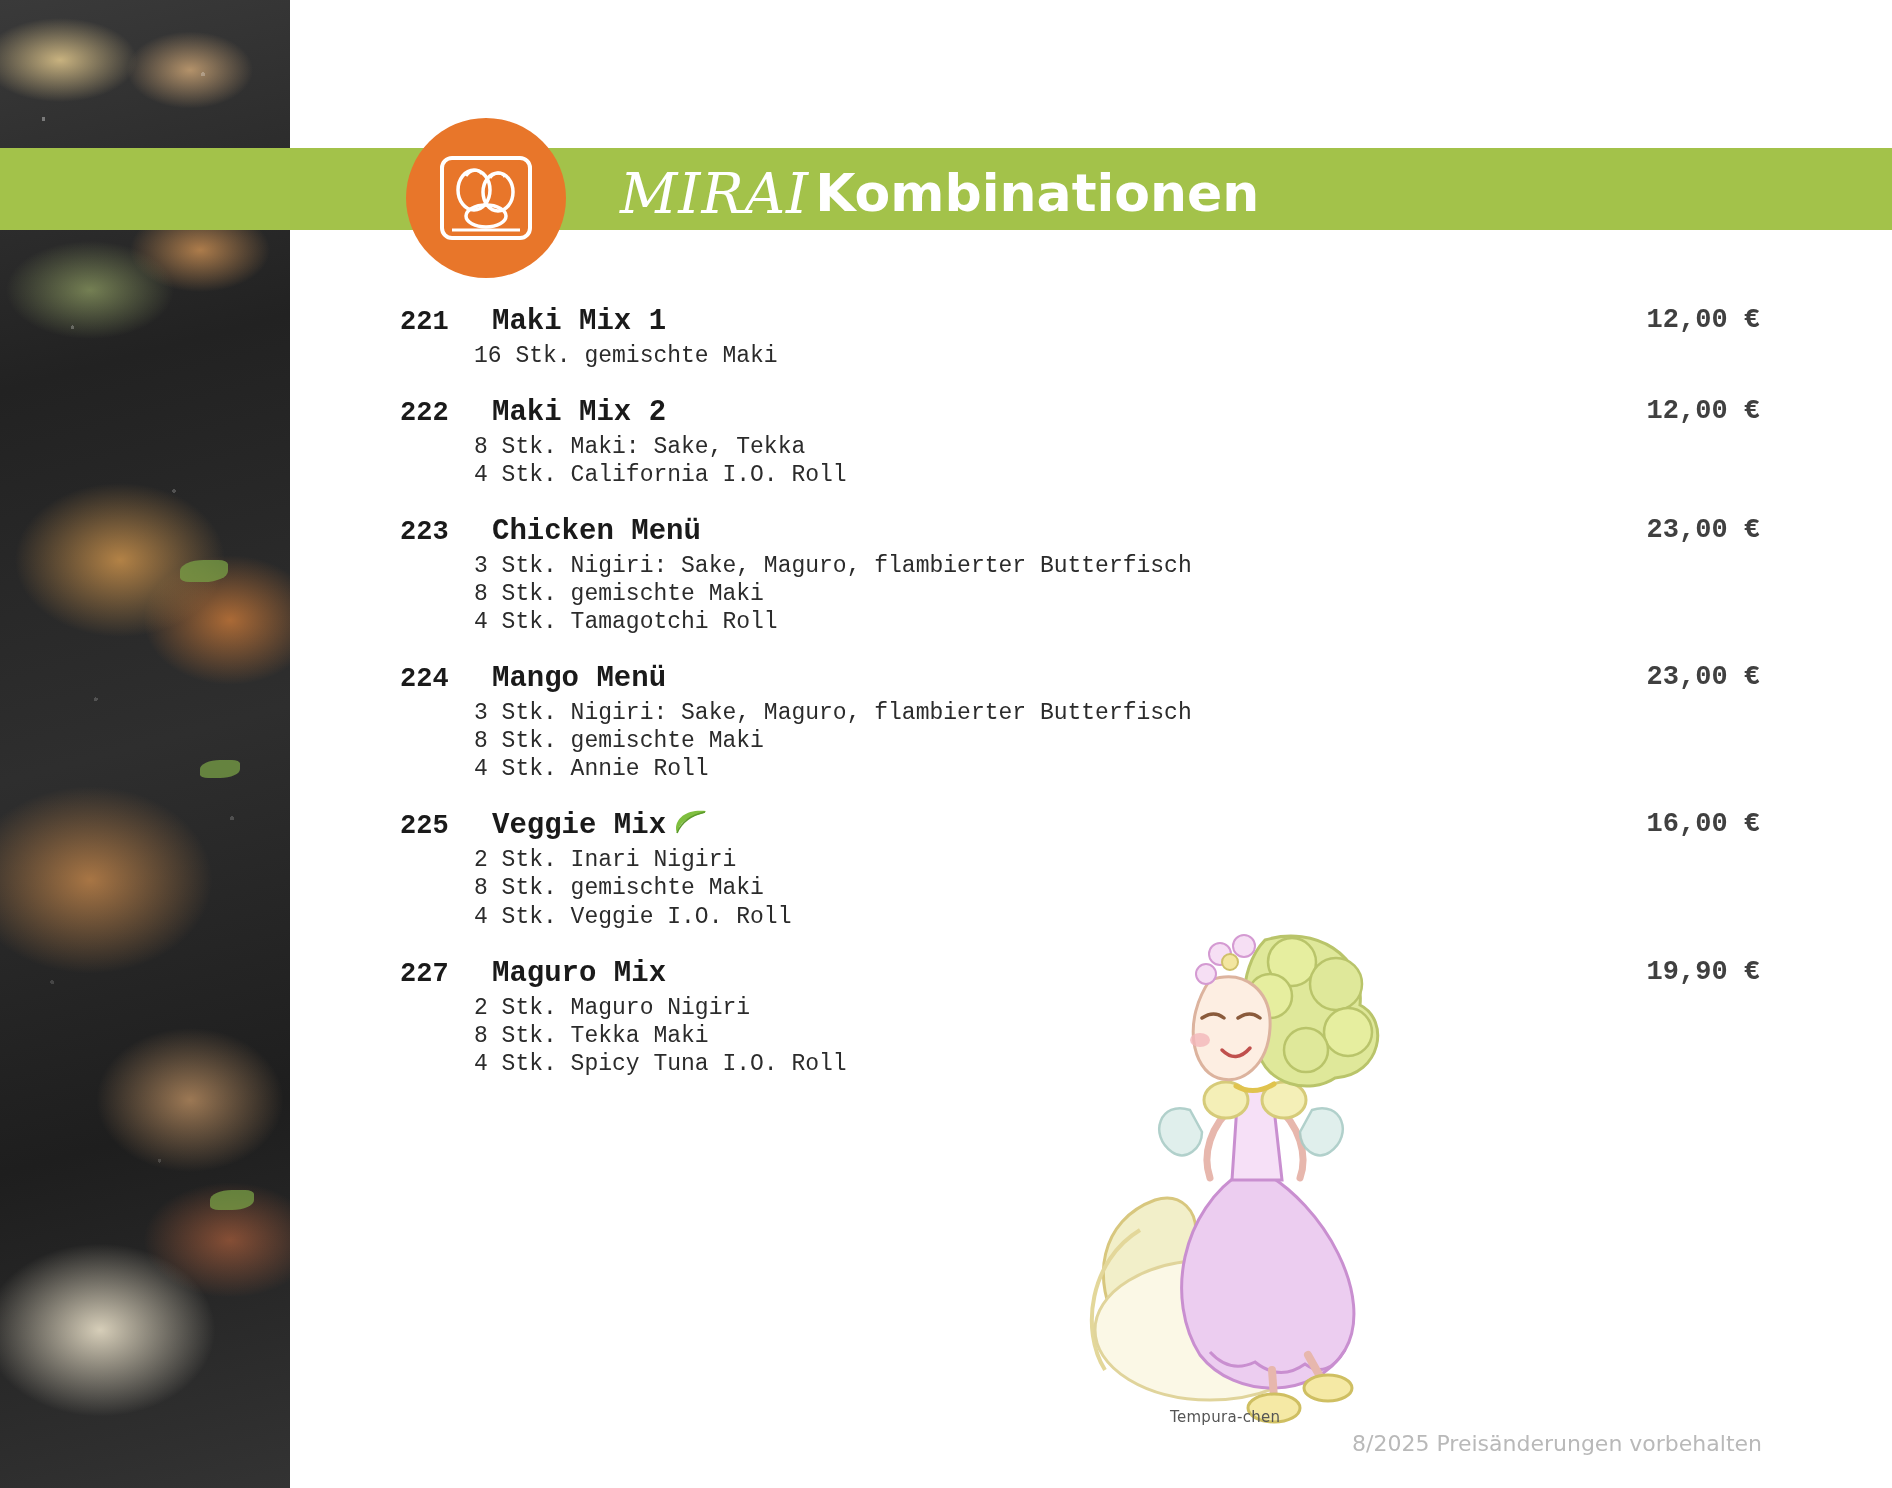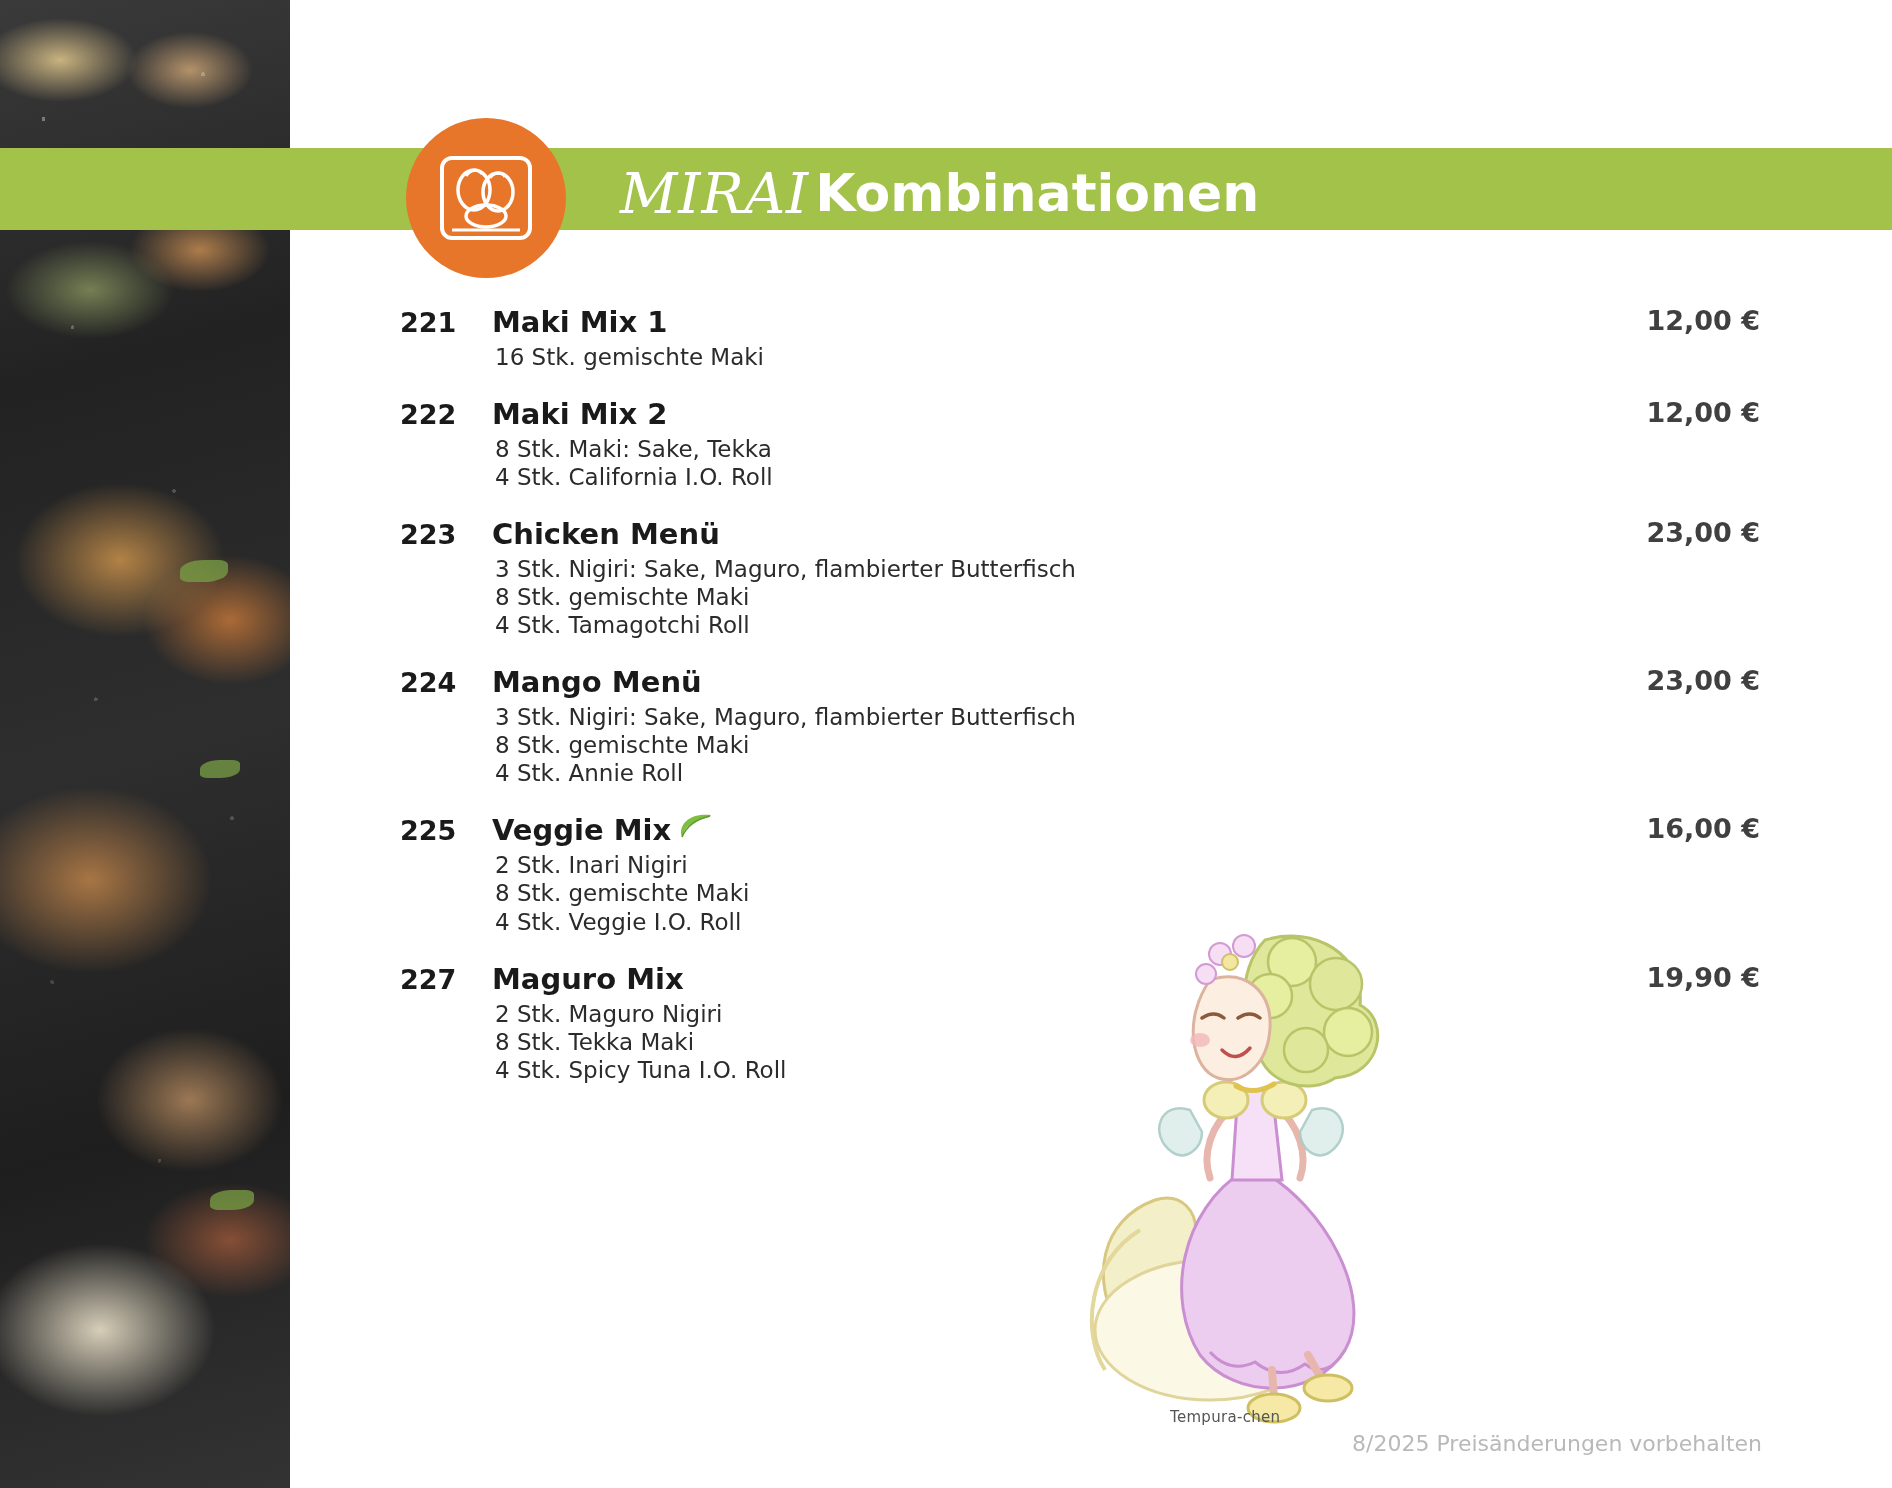--- a/index.html
+++ b/index.html
@@ -110,21 +110,21 @@
   }
   .badge svg { display: block; }
 
   
   .menu {
     position: absolute;
     left: 400px;
     top: 305px;
     width: 1360px;
   }
-  .item { position: relative; margin-bottom: 26px; }
+  .item { position: relative; margin-bottom: 26px; font-family: Liberation Mono, monospace; }
   .item-head {
     display: flex;
     align-items: baseline;
   }
   .item-num {
     width: 92px;
     font-size: 27px;
     font-weight: bold;
     color: #1a1a1a;
     flex: none;
@@ -140,21 +140,21 @@
   .item-price {
     position: absolute;
     right: 0;
     top: 0;
     font-size: 27px;
     font-weight: bold;
     color: #404040;
     white-space: nowrap;
   }
   .desc {
-    margin-left: 95px;
+    margin-left: 74px;
     margin-top: 4px;
   }
   .desc div {
     font-size: 23px;
     color: #2b2b2b;
     line-height: 1.22;
   }
   .leaf-icon { display: inline-block; line-height: 0; }
 
   

